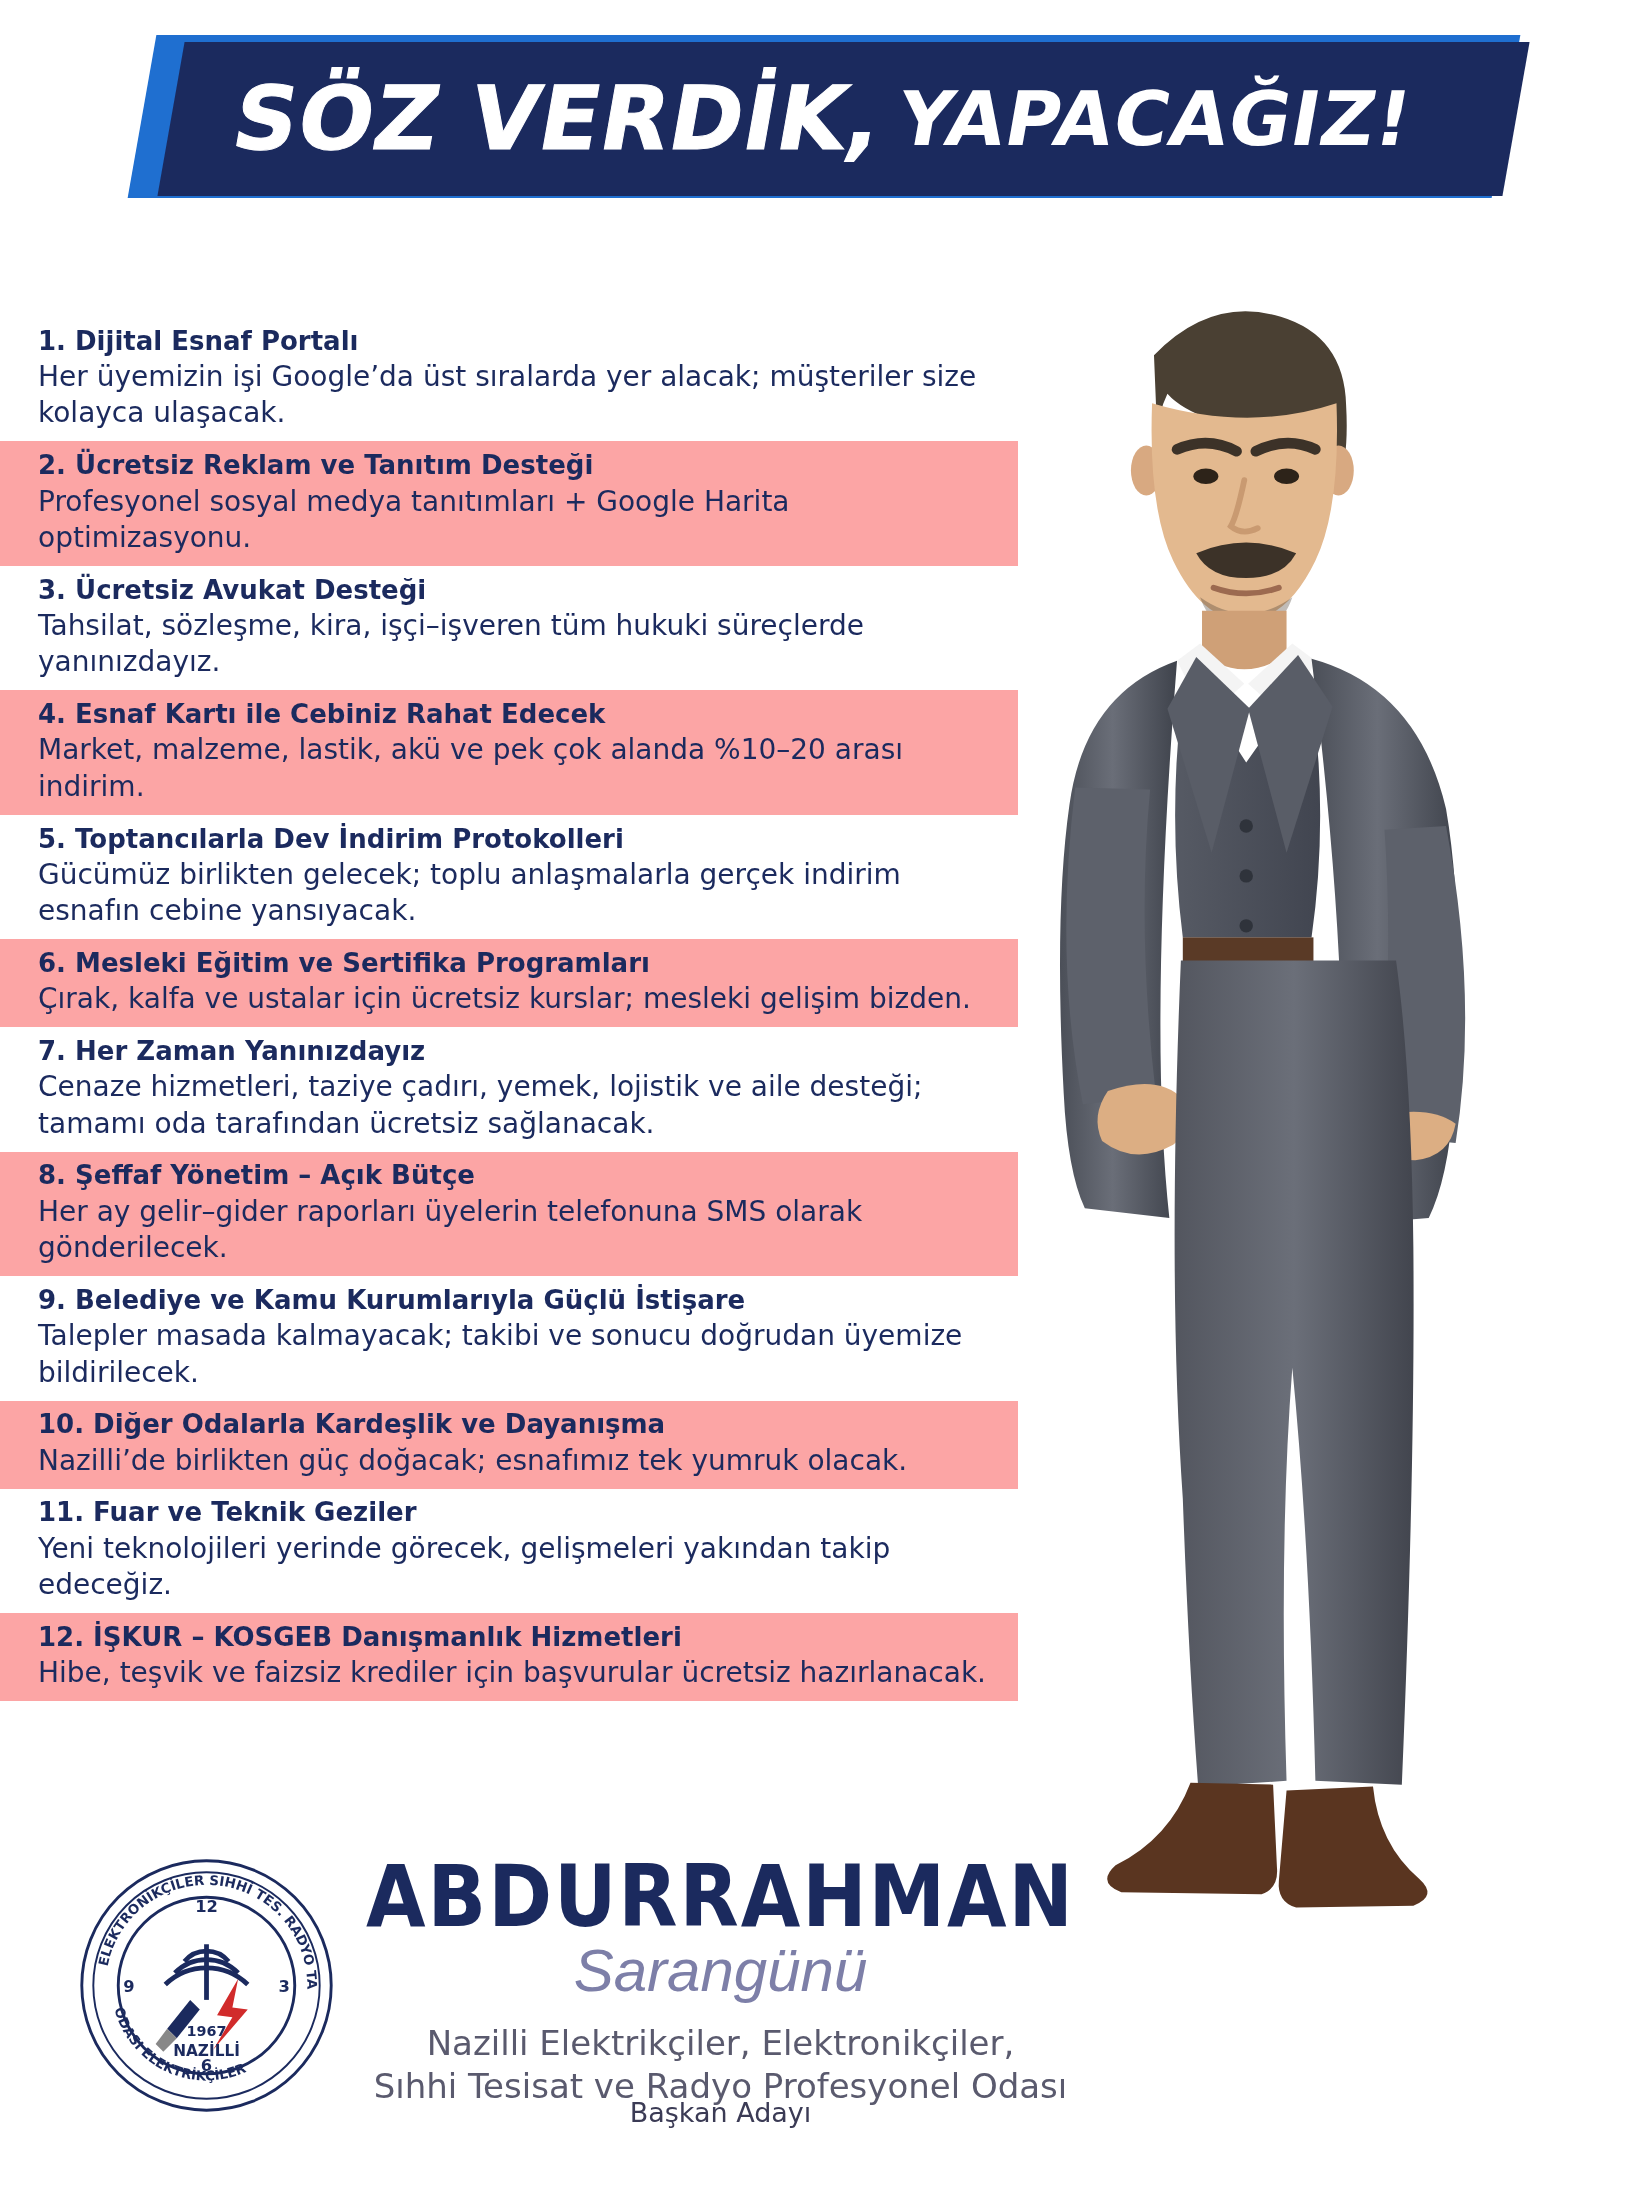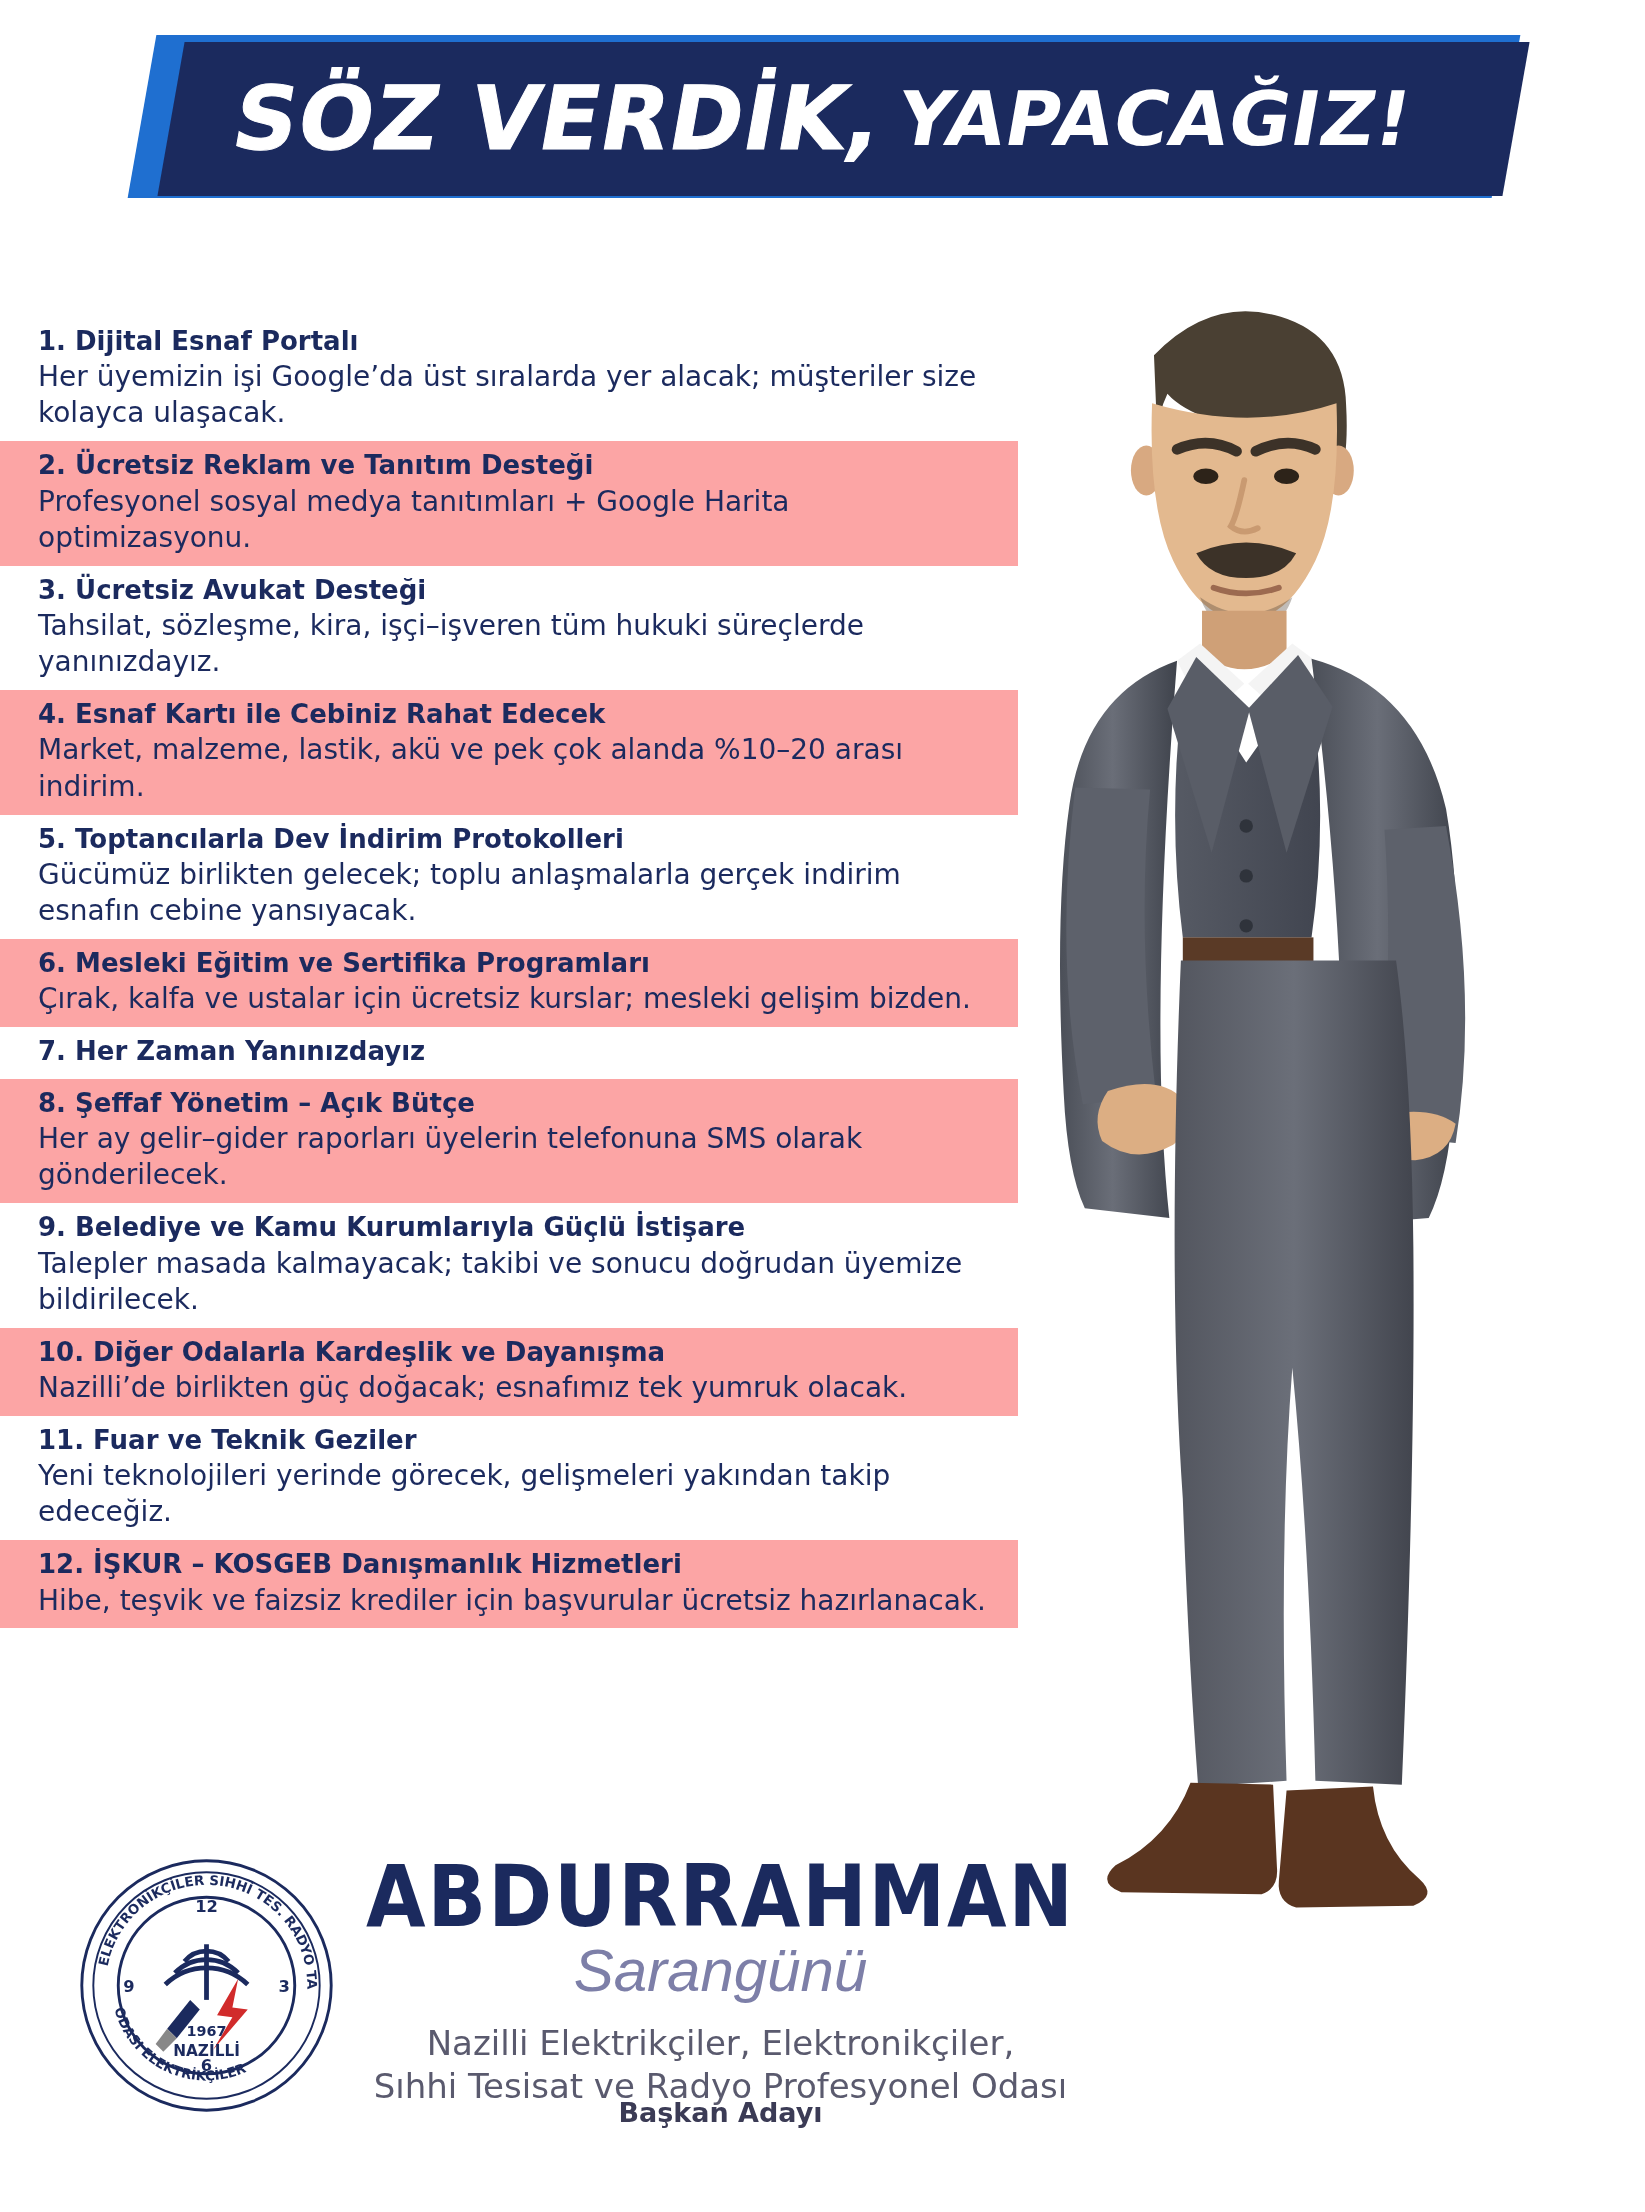--- a/index.html
+++ b/index.html
@@ -164,21 +164,21 @@
     color: #5a5a6e;
     line-height: 1.25;
   }
   .footer-role {
     position: absolute;
     left: 365px;
     top: 279px;
     width: 711px;
     text-align: center;
     font-family: "DejaVu Sans", sans-serif;
-    font-weight: bold;
+    font-weight: normal;
     font-size: 27px;
     color: #3b3b55;
   }
 </style>
 </head>
 <body>
 
 <div class="header">
   <div class="banner-blue"></div>
   <div class="banner-navy"></div>
@@ -215,20 +215,21 @@
     <p class="desc">Gücümüz birlikten gelecek; toplu anlaşmalarla gerçek indirim esnafın cebine yansıyacak.</p>
   </div>
 
   <div class="item alt">
     <p class="title">6. Mesleki Eğitim ve Sertifika Programları</p>
     <p class="desc">Çırak, kalfa ve ustalar için ücretsiz kurslar; mesleki gelişim bizden.</p>
   </div>
 
   <div class="item">
     <p class="title">7. Her Zaman Yanınızdayız</p>
+    <p class="desc">Cenaze hizmetleri, taziye çadırı, yemek, lojistik ve aile desteği; tamamı oda tarafından ücretsiz sağlanacak.</p>
   </div>
 
   <div class="item alt">
     <p class="title">8. Şeffaf Yönetim – Açık Bütçe</p>
     <p class="desc">Her ay gelir–gider raporları üyelerin telefonuna SMS olarak gönderilecek.</p>
   </div>
 
   <div class="item">
     <p class="title">9. Belediye ve Kamu Kurumlarıyla Güçlü İstişare</p>
     <p class="desc">Talepler masada kalmayacak; takibi ve sonucu doğrudan üyemize bildirilecek.</p>

